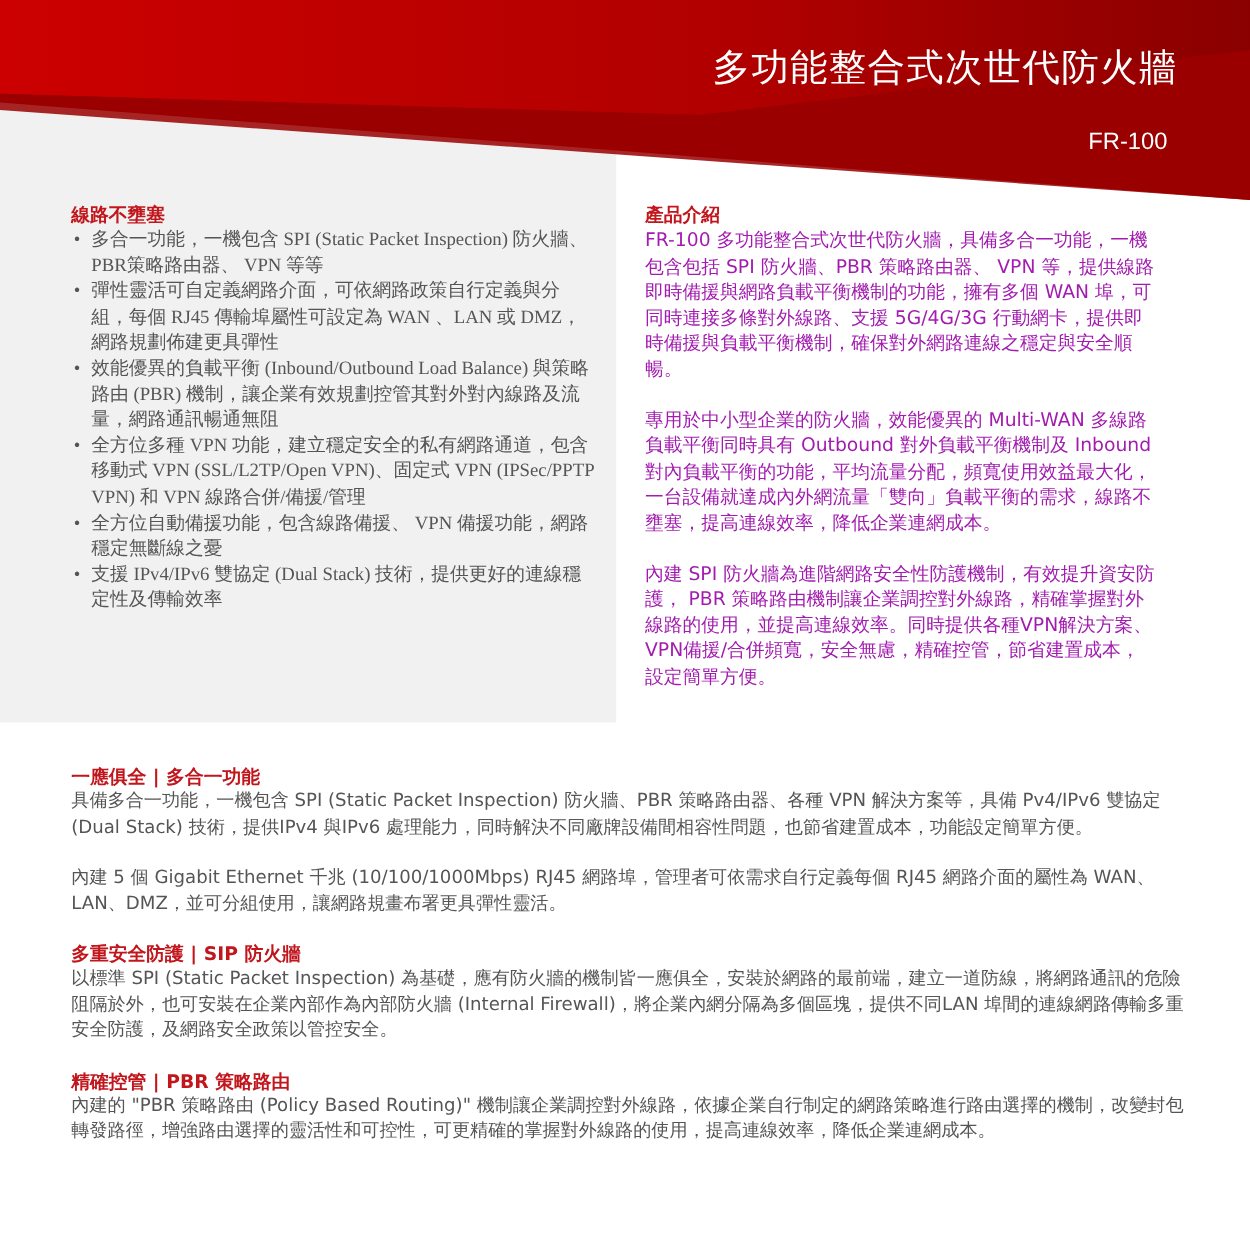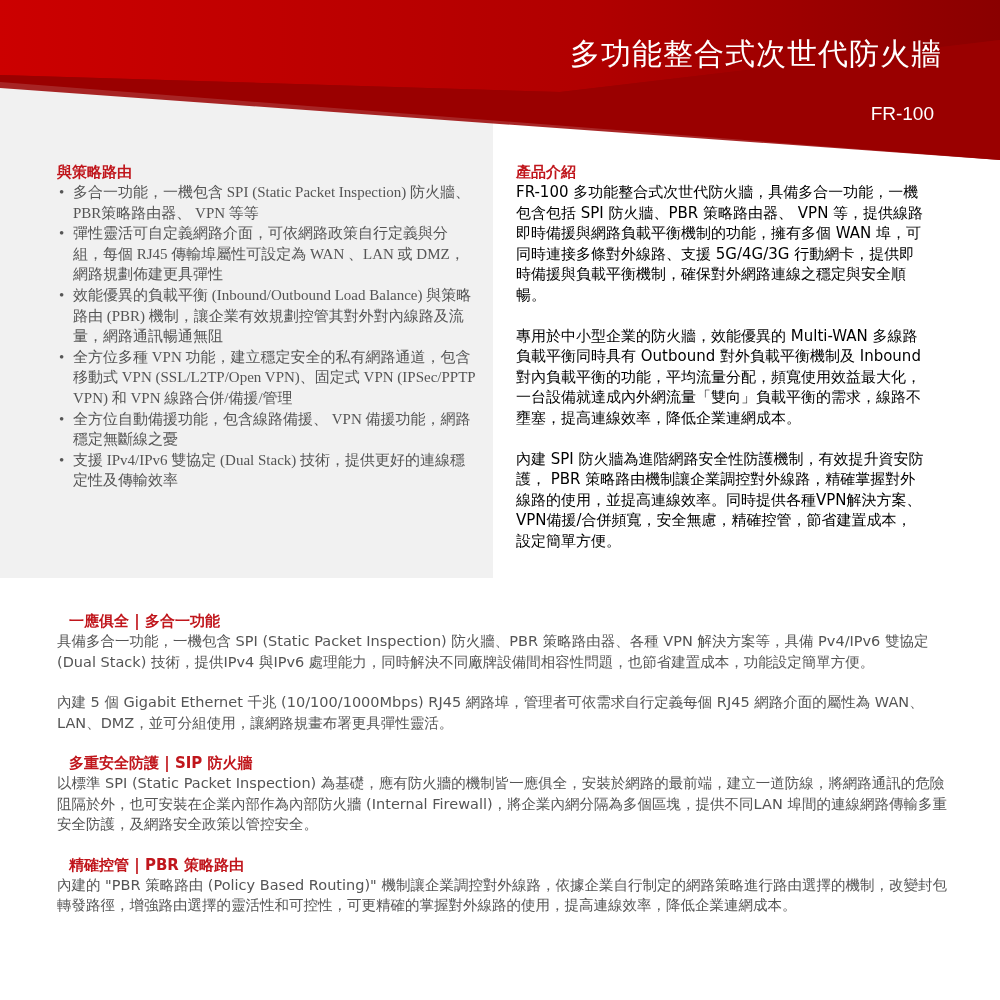--- a/index.html
+++ b/index.html
@@ -39,28 +39,28 @@
       font-size: 15px; line-height: 20.6px; color: #555;
     }
     .features li::before {
       content: "•"; position: absolute; left: 2px; top: 0; color: #555;
     }
 
     .intro {
       position: absolute; left: 516px; top: 162px; width: 410px;
     }
     .intro p {
-      font-size: 15px; line-height: 20.6px; color: #000000; margin-bottom: 20px;
+      font-size: 15px; line-height: 20.6px; color: #a21caf; margin-bottom: 20px;
     }
 
     .bottom {
       position: absolute; left: 57px; top: 611px; width: 895px;
     }
     .block { margin-bottom: 20px; }
-    .block .section-head { font-size: 15px; line-height: 20px; margin-left: 12px; }
+    .block .section-head { font-size: 15px; line-height: 20px; }
     .block p {
       font-size: 14.5px; line-height: 20.5px; color: #555;
     }
   </style>
 </head>
 <body>
 
 <div class="gray-panel"></div>
 
 <div class="banner">
@@ -76,21 +76,21 @@
     <polygon points="0,0 1000,0 1000,40 560,92 0,75" fill="url(#g1)"></polygon>
     <polygon points="0,75 560,92 1000,40 1000,160 0,88" fill="#9a0000" opacity="0.85"></polygon>
     <polygon points="0,82 1000,160 1000,160 0,90" fill="#ffffff" opacity="0"></polygon>
   </svg>
 </div>
 
 <div class="title">多功能整合式次世代防火牆</div>
 <div class="model">FR-100</div>
 
 <div class="features">
-  <div class="section-head">與策略路由</div>
+  <div class="section-head">線路不壅塞</div>
   <ul>
     <li>多合一功能，一機包含 SPI (Static Packet Inspection) 防火牆、PBR策略路由器、 VPN 等等</li>
     <li>彈性靈活可自定義網路介面，可依網路政策自行定義與分組，每個 RJ45 傳輸埠屬性可設定為 WAN 、LAN 或 DMZ，網路規劃佈建更具彈性</li>
     <li>效能優異的負載平衡 (Inbound/Outbound Load Balance) 與策略路由 (PBR) 機制，讓企業有效規劃控管其對外對內線路及流量，網路通訊暢通無阻</li>
     <li>全方位多種 VPN 功能，建立穩定安全的私有網路通道，包含移動式 VPN (SSL/L2TP/Open VPN)、固定式 VPN (IPSec/PPTP VPN) 和 VPN 線路合併/備援/管理</li>
     <li>全方位自動備援功能，包含線路備援、 VPN 備援功能，網路穩定無斷線之憂</li>
     <li>支援 IPv4/IPv6 雙協定 (Dual Stack) 技術，提供更好的連線穩定性及傳輸效率</li>
   </ul>
 </div>
 

